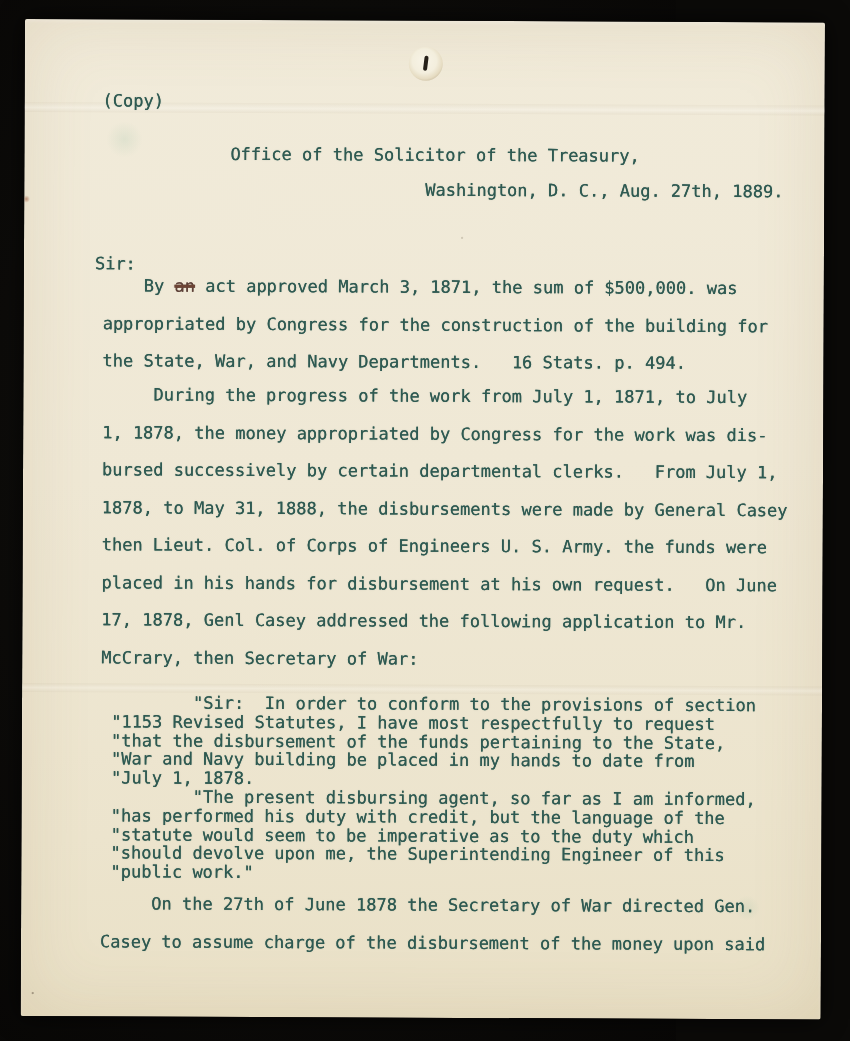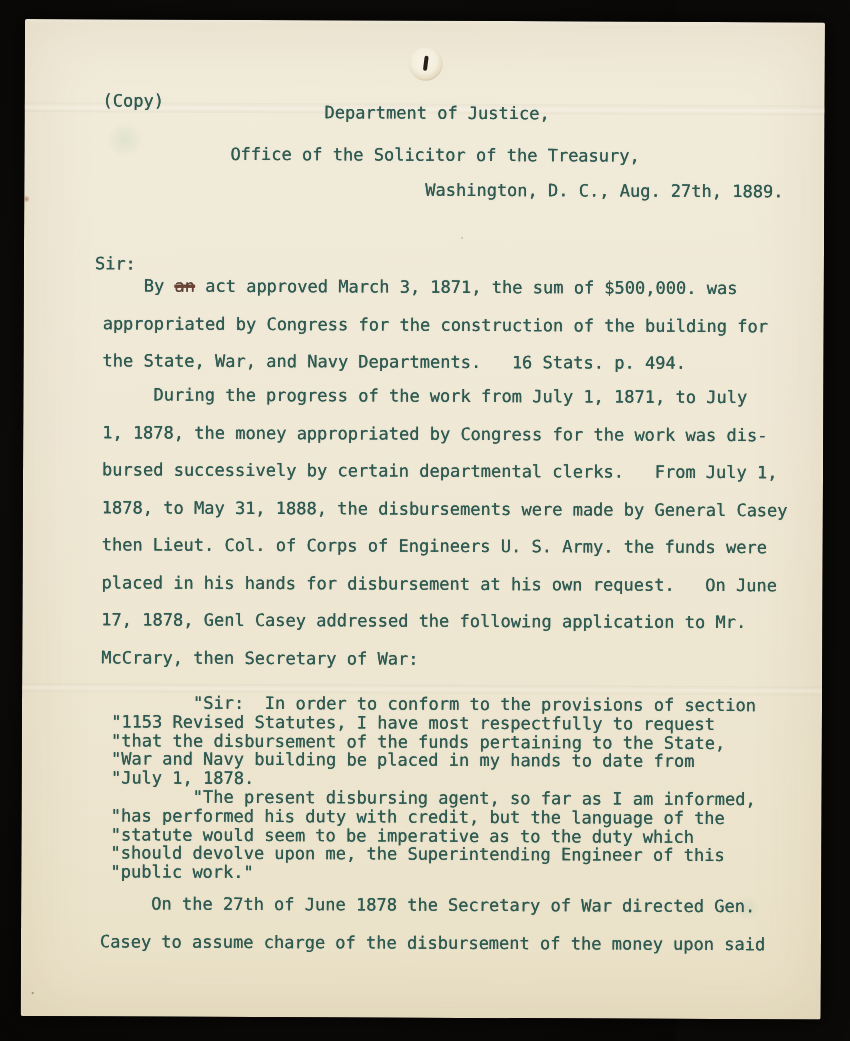--- a/index.html
+++ b/index.html
@@ -116,21 +116,20 @@
 
     <div class="crease-top"></div>
     <div class="crease-mid"></div>
 
     <div class="punch-hole">
       <div class="punch-slit"></div>
     </div>
 
     <div class="tw one-line copy-label">(Copy)</div>
 
-    <div class="tw one-line head-line-1">Department of Justice,</div>
 
     <div class="tw one-line head-line-2">Office of the Solicitor of the Treasury,</div>
 
     <div class="tw one-line head-line-3">Washington, D. C., Aug. 27th, 1889.</div>
 
     <div class="tw one-line salutation">Sir:</div>
 
     <div class="tw body-para para-1"><span>    By </span><span class="struck">an</span><span> act approved March 3, 1871, the sum of $500,000. was
 appropriated by Congress for the construction of the building for
 the State, War, and Navy Departments.   16 Stats. p. 494.</span></div>

